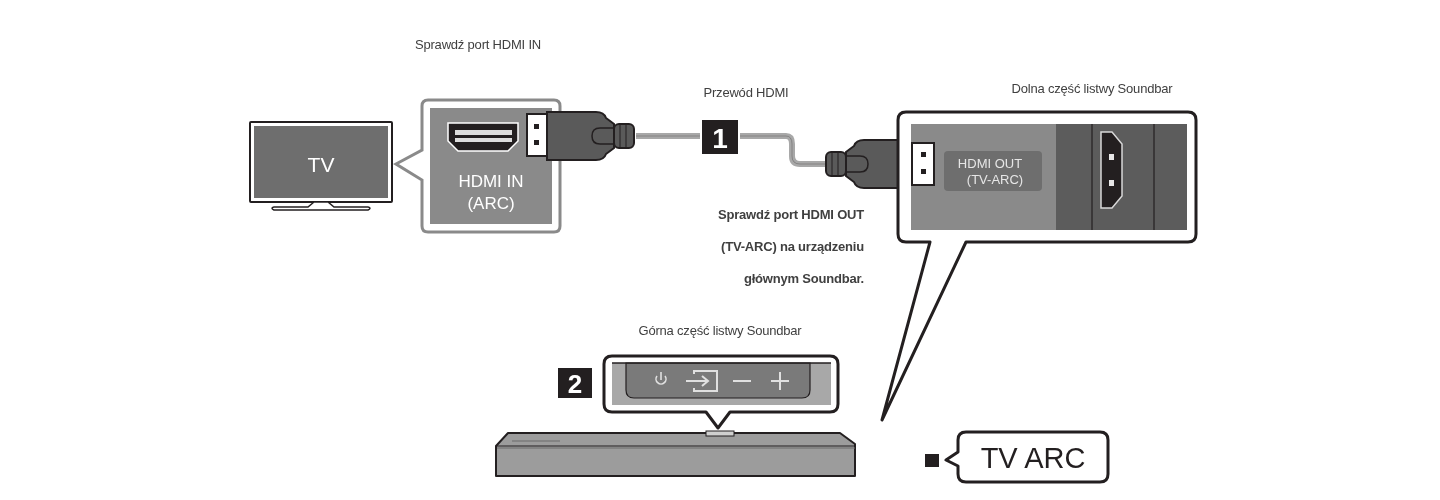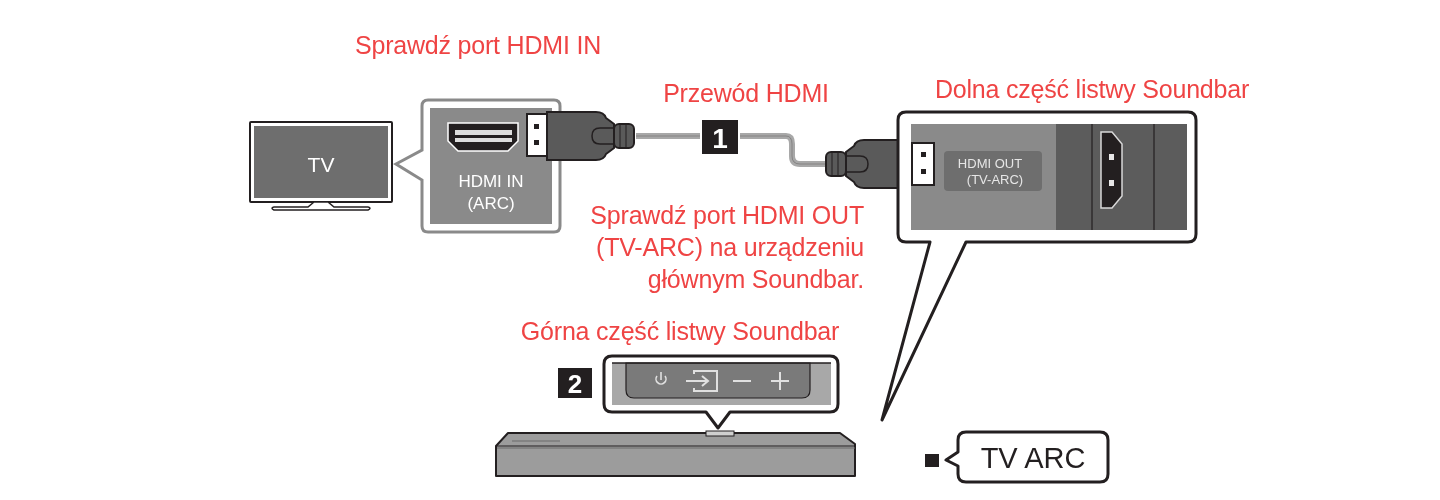--- a/index.html
+++ b/index.html
@@ -1,20 +1,20 @@
 <!DOCTYPE html>
 <html><head>
 <meta charset="utf-8">
 <style>
   html, body { margin:0; padding:0; background:#ffffff; }
   body { width:1440px; height:500px; position:relative; overflow:hidden; font-family:"Liberation Sans", sans-serif; }
   #stage { position:absolute; left:0; top:0; width:1440px; height:500px; }
-  .lbl { position:absolute; color:#ef4444; font-family:"Liberation Sans", sans-serif; font-size:25px; line-height:30px; white-space:nowrap; letter-spacing:-0.2px; }
+  .lbl { position:absolute; color:#404040; font-family:"Liberation Sans", sans-serif; font-size:13px; line-height:30px; white-space:nowrap; letter-spacing:-0.2px; }
   .lbl-center { text-align:center; transform:translateX(-50%); }
-  .lbl-right { text-align:right; }
+  .lbl-right { text-align:right;font-weight:bold; }
   svg text { font-family:"Liberation Sans", sans-serif; }
 </style>
 </head>
 <body>
 
 <div id="stage">
 <svg width="1440" height="500" viewBox="0 0 1440 500" xmlns="http://www.w3.org/2000/svg">
 
   <g>
     <rect x="250" y="122" width="142" height="80" fill="#ffffff" stroke="#231f20" stroke-width="2" rx="1"></rect>
@@ -137,14 +137,14 @@
   </g>
 </svg>
 
 
 <div class="lbl lbl-center" style="left:478px; top:30px;">Sprawdź port HDMI IN</div>
 <div class="lbl lbl-center" style="left:722px; top:78px;margin-left:24px;">Przewód HDMI</div>
 <div class="lbl lbl-center" style="left:1045px; top:74px;margin-left:47px;">Dolna część listwy Soundbar</div>
 <div class="lbl lbl-right" style="right:576px; top:200px;">Sprawdź port HDMI OUT</div>
 <div class="lbl lbl-right" style="right:576px; top:232px;margin-left:38px;">(TV-ARC) na urządzeniu</div>
 <div class="lbl lbl-right" style="right:576px; top:264px;">głównym Soundbar.</div>
-<div class="lbl lbl-center" style="left:680px; top:316px;">Górna część listwy Soundbar</div>
+<div class="lbl lbl-center" style="left:720px; top:316px;">Górna część listwy Soundbar</div>
 </div>
 
 </body></html>

